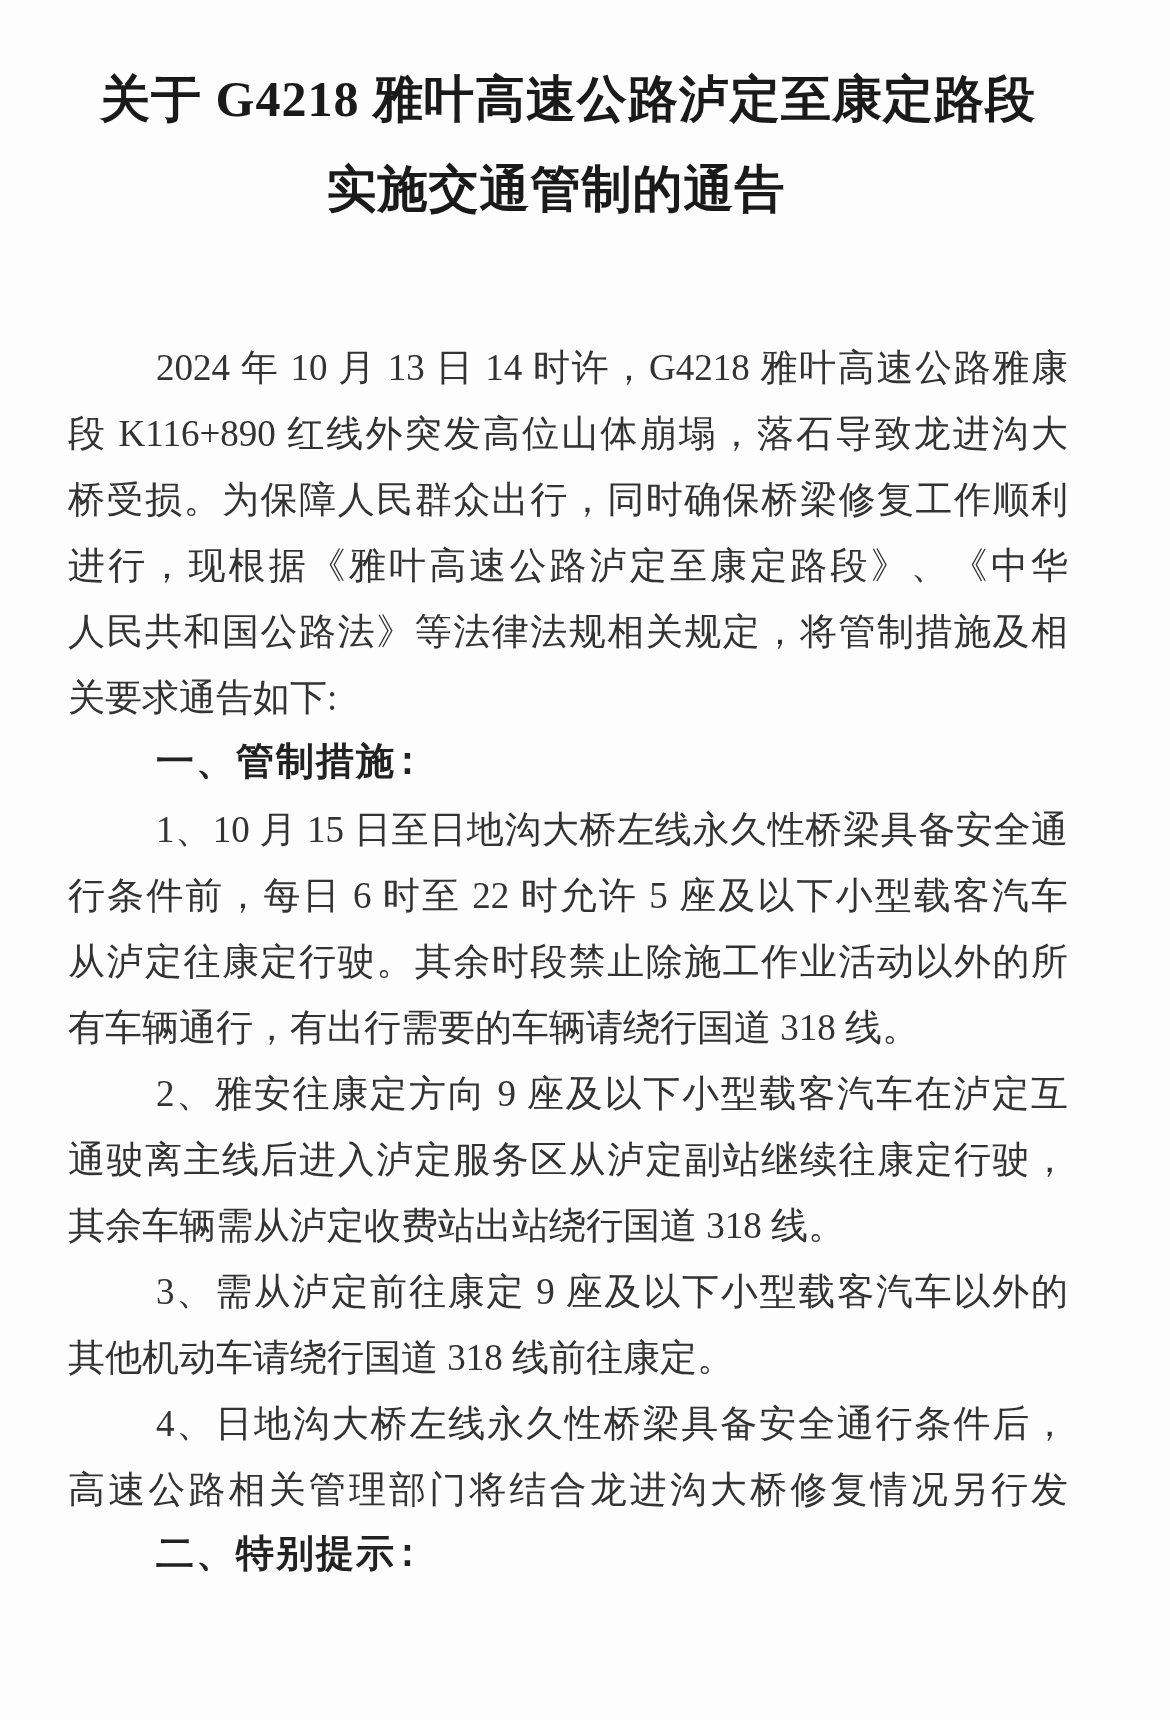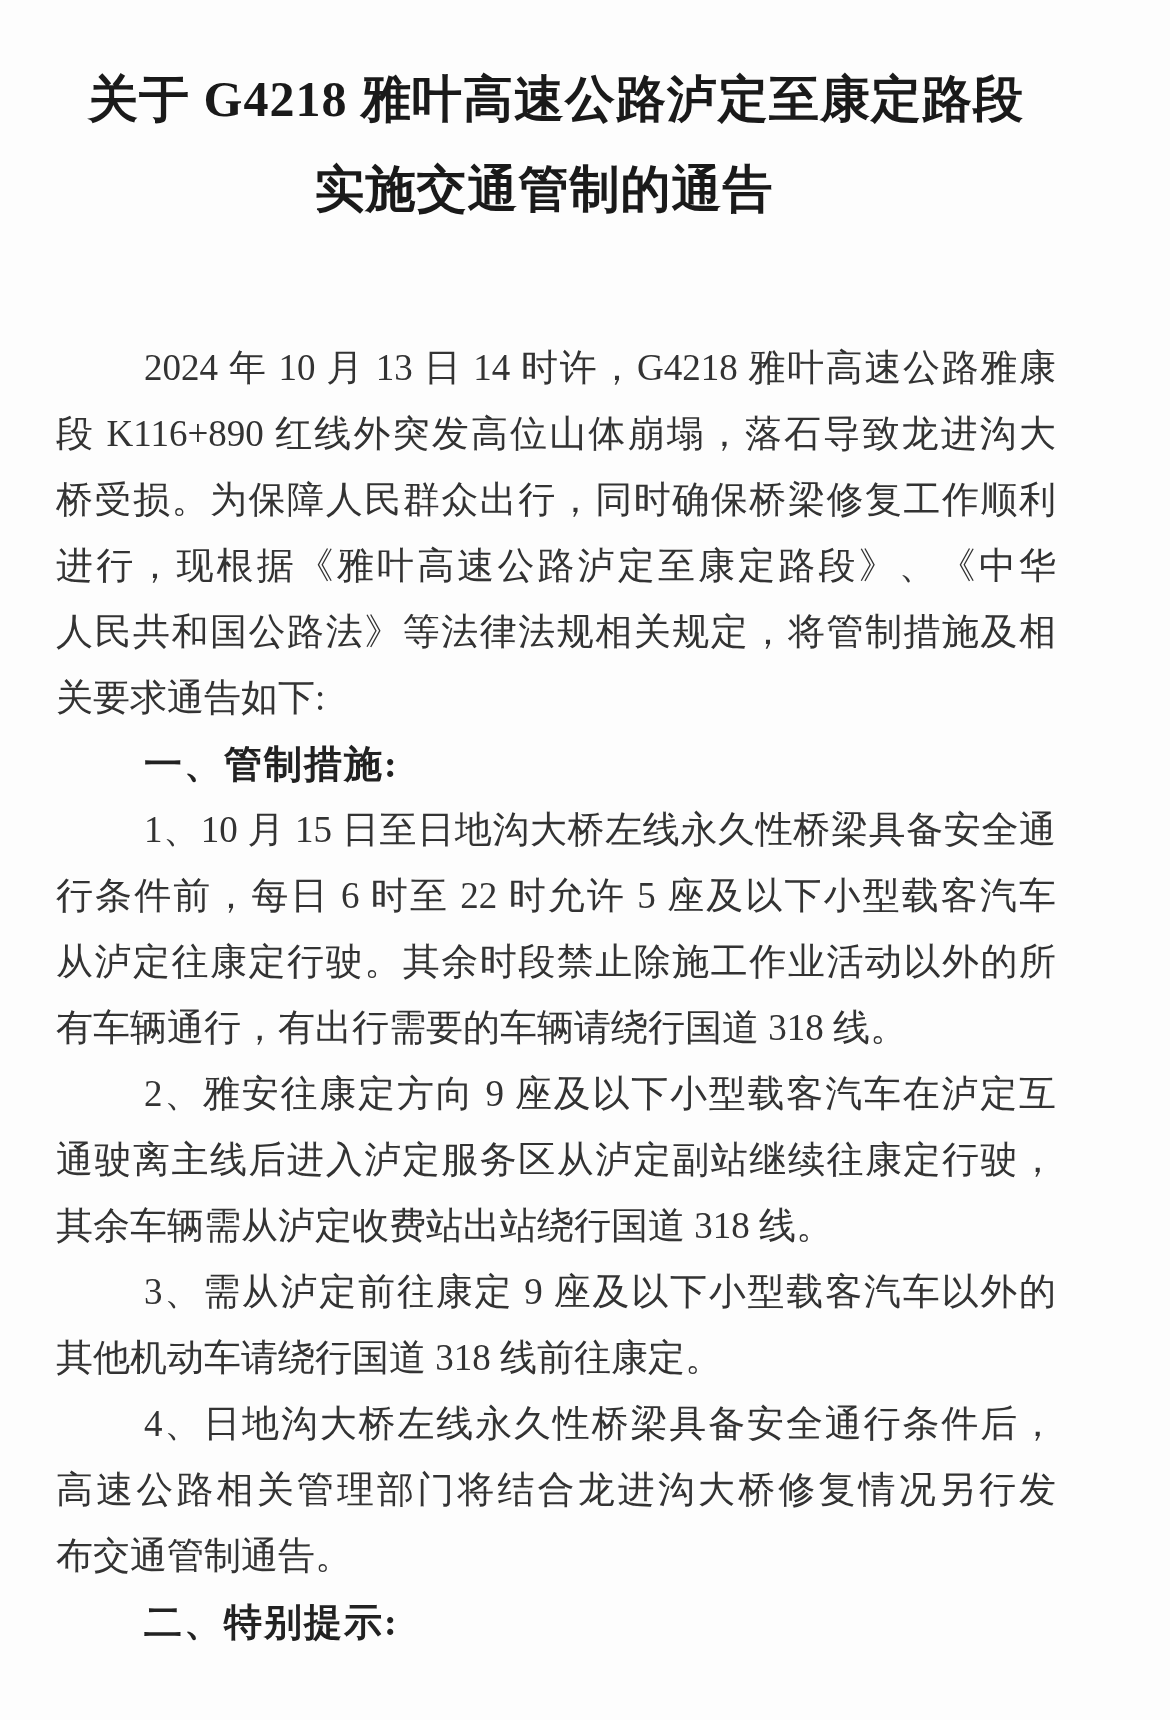--- a/index.html
+++ b/index.html
@@ -15,21 +15,21 @@
   }
   .page {
     position: absolute;
     inset: 0;
     background: var(--bg, #fdfdfd);
     color: var(--text, #333333);
     font-family: "Liberation Serif", "DejaVu Serif", serif;
   }
   .content {
     position: absolute;
-    left: 56px;
+    left: 68px;
     top: 0;
     width: 1000px;
   }
   .doc-title {
     text-align: center;
     font-family: "Liberation Serif", "DejaVu Serif", serif;
     font-weight: 700;
     font-size: 50px;
     line-height: 64px;
     color: var(--title, #1a1a1a);
@@ -55,21 +55,21 @@
     text-align: left;
   }
   .line.fill {
     text-align: justify;
     text-align-last: justify;
   }
   .line.indent {
     text-indent: 88px;
   }
   .line.heading {
-    font-family: Liberation Serif, serif;
+    font-family: Liberation Mono, monospace;
     font-weight: 700;
     font-size: 38px;
     color: var(--heading, #222222);
     letter-spacing: 2px;
   }
 </style>
 </head>
 <body style="--bg: #fdfdfd; --text: #333333; --title: #1a1a1a; --heading: #222222;">
 
 <div class="page">
@@ -96,19 +96,18 @@
 
       <div class="line indent fill">2、雅安往康定方向 9 座及以下小型载客汽车在泸定互</div>
       <div class="line fill">通驶离主线后进入泸定服务区从泸定副站继续往康定行驶，</div>
       <div class="line">其余车辆需从泸定收费站出站绕行国道 318 线。</div>
 
       <div class="line indent fill">3、需从泸定前往康定 9 座及以下小型载客汽车以外的</div>
       <div class="line">其他机动车请绕行国道 318 线前往康定。</div>
 
       <div class="line indent fill">4、日地沟大桥左线永久性桥梁具备安全通行条件后，</div>
       <div class="line fill">高速公路相关管理部门将结合龙进沟大桥修复情况另行发</div>
-      <div class="line">布交通管制通告。</div>
 
       <div class="line indent heading">二、特别提示:</div>
 
     </div>
   </div>
 </div>
 
 </body></html>

